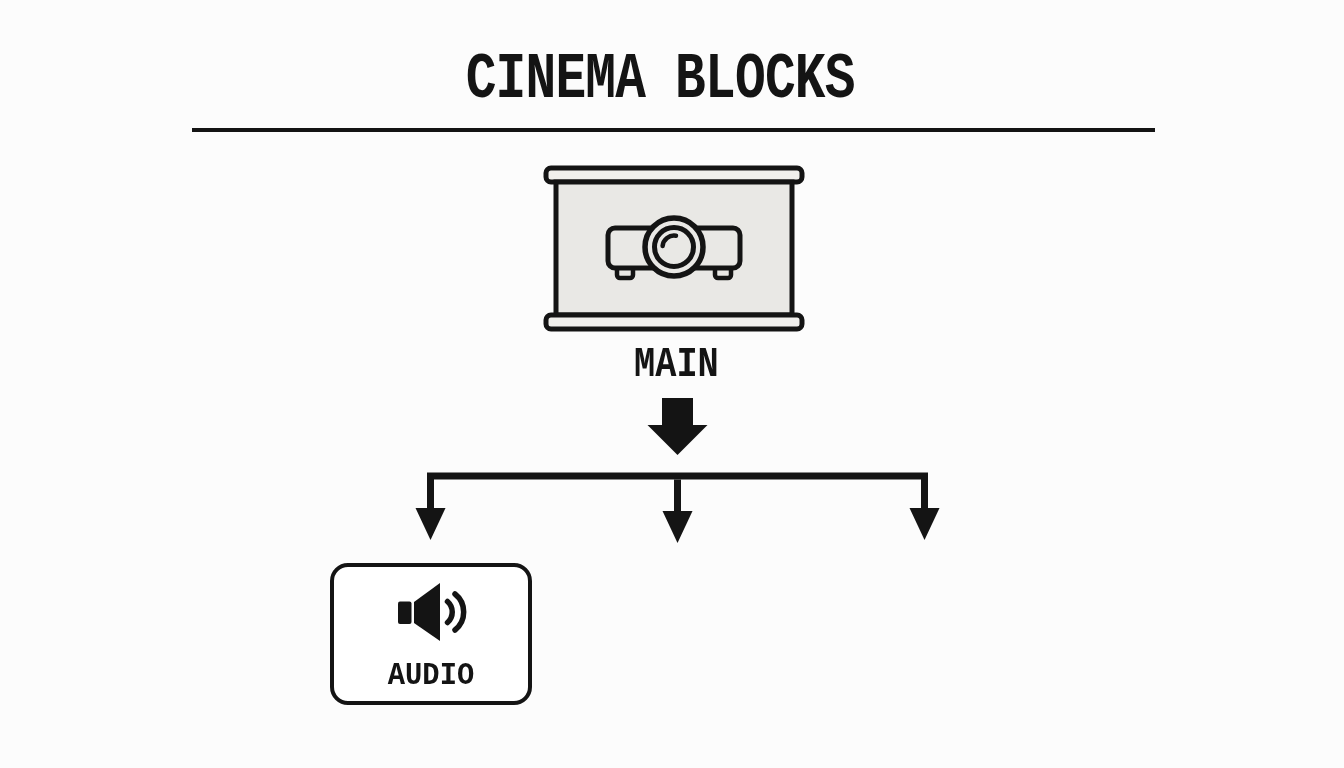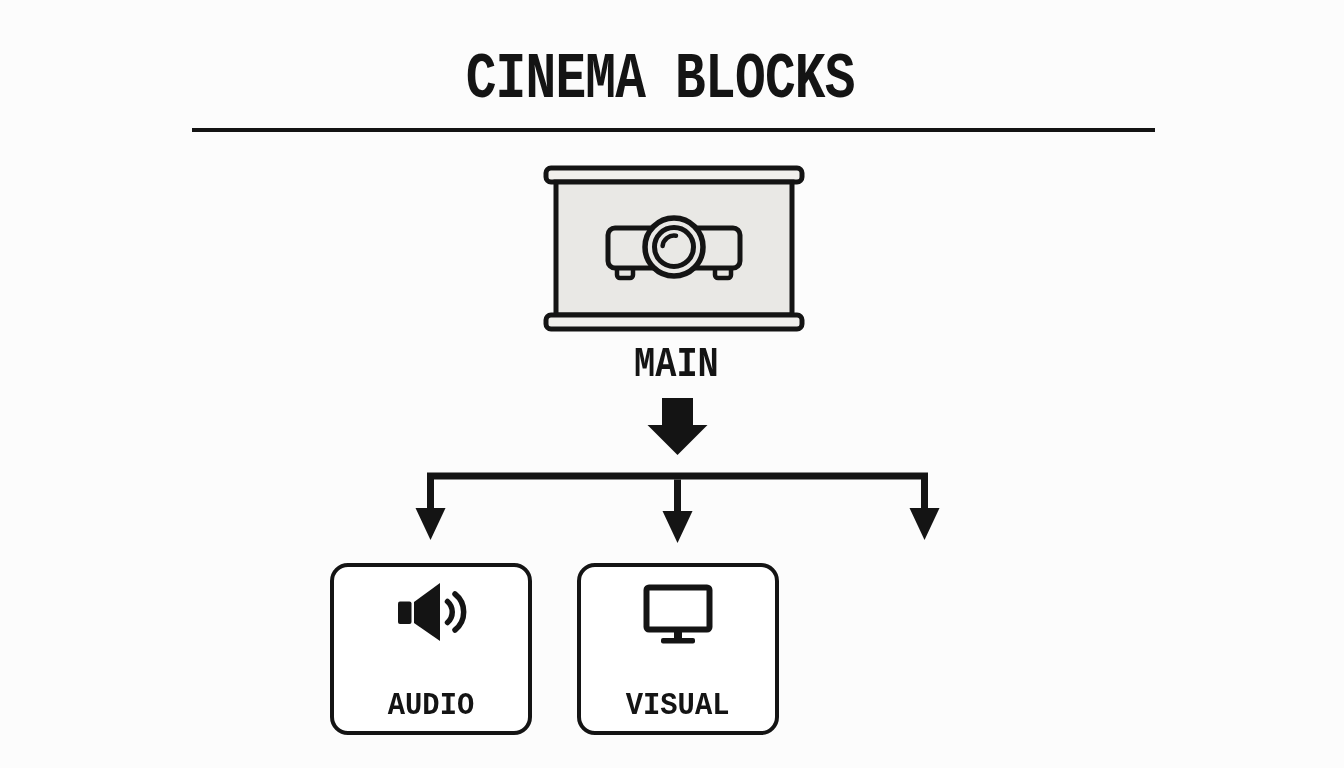--- a/index.html
+++ b/index.html
@@ -21,21 +21,21 @@
   .screen-icon{position:absolute;left:543px;top:165px;}
   .main-label-wrap{position:absolute;left:4px;top:344px;width:1344px;text-align:center;}
   .main-label{
     display:inline-block;font-size:42px;font-weight:bold;line-height:1;
     transform:scaleX(0.84);transform-origin:center;color:var(--ink,#141414);
   }
   
   .connectors{position:absolute;left:400px;top:392px;}
   
   .branch-box{
-    position:absolute;top:563px;width:202px;height:172px;box-sizing:border-box;
+    position:absolute;top:563px;width:202px;height:142px;box-sizing:border-box;
     background:var(--box-fill,#ffffff);
     border:4.5px solid var(--ink,#141414);border-radius:18px;
   }
   .box-audio{left:330px;} .box-visual{left:577px;} .box-control{left:824px;}
   .branch-icon{position:absolute;left:50%;transform:translateX(-50%);}
   .icon-audio{top:13px;} .icon-visual{top:17px;} .icon-control{top:8px;}
   .branch-label-wrap{position:absolute;left:0;right:0;bottom:9px;text-align:center;}
   .branch-label{
     display:inline-block;font-size:32px;font-weight:bold;line-height:1;
     transform:scaleX(0.9);transform-origin:center;white-space:nowrap;
@@ -90,25 +90,15 @@
       <rect class="f-ink" x="5" y="21.5" width="13.5" height="22.5" rx="2"></rect>
       <polygon class="f-ink" points="21,22 47,3 47,61 21,43"></polygon>
       <path class="f-none s-ink" d="M 54.5 21.5 A 14 14 0 0 1 54.5 42.5" stroke-width="5.5" stroke-linecap="round"></path>
       <path class="f-none s-ink" d="M 62 14 A 23 23 0 0 1 62 50" stroke-width="5.5" stroke-linecap="round"></path>
     </svg>
     <div class="branch-label-wrap">
       <span class="branch-label">AUDIO</span>
     </div>
   </div>
 
-  <div class="branch-box box-visual">
-    <svg class="branch-icon icon-visual" width="70" height="61" viewBox="0 0 70 61">
-      <rect class="f-none s-ink" x="3.5" y="3.5" width="63" height="42" rx="2.5" stroke-width="6"></rect>
-      <rect class="f-ink" x="31" y="45" width="8" height="9"></rect>
-      <rect class="f-ink" x="18" y="54" width="34" height="5.5" rx="2"></rect>
-    </svg>
-    <div class="branch-label-wrap">
-      <span class="branch-label">VISUAL</span>
-    </div>
-  </div>
 
 
 </div>
 
 </body></html>

